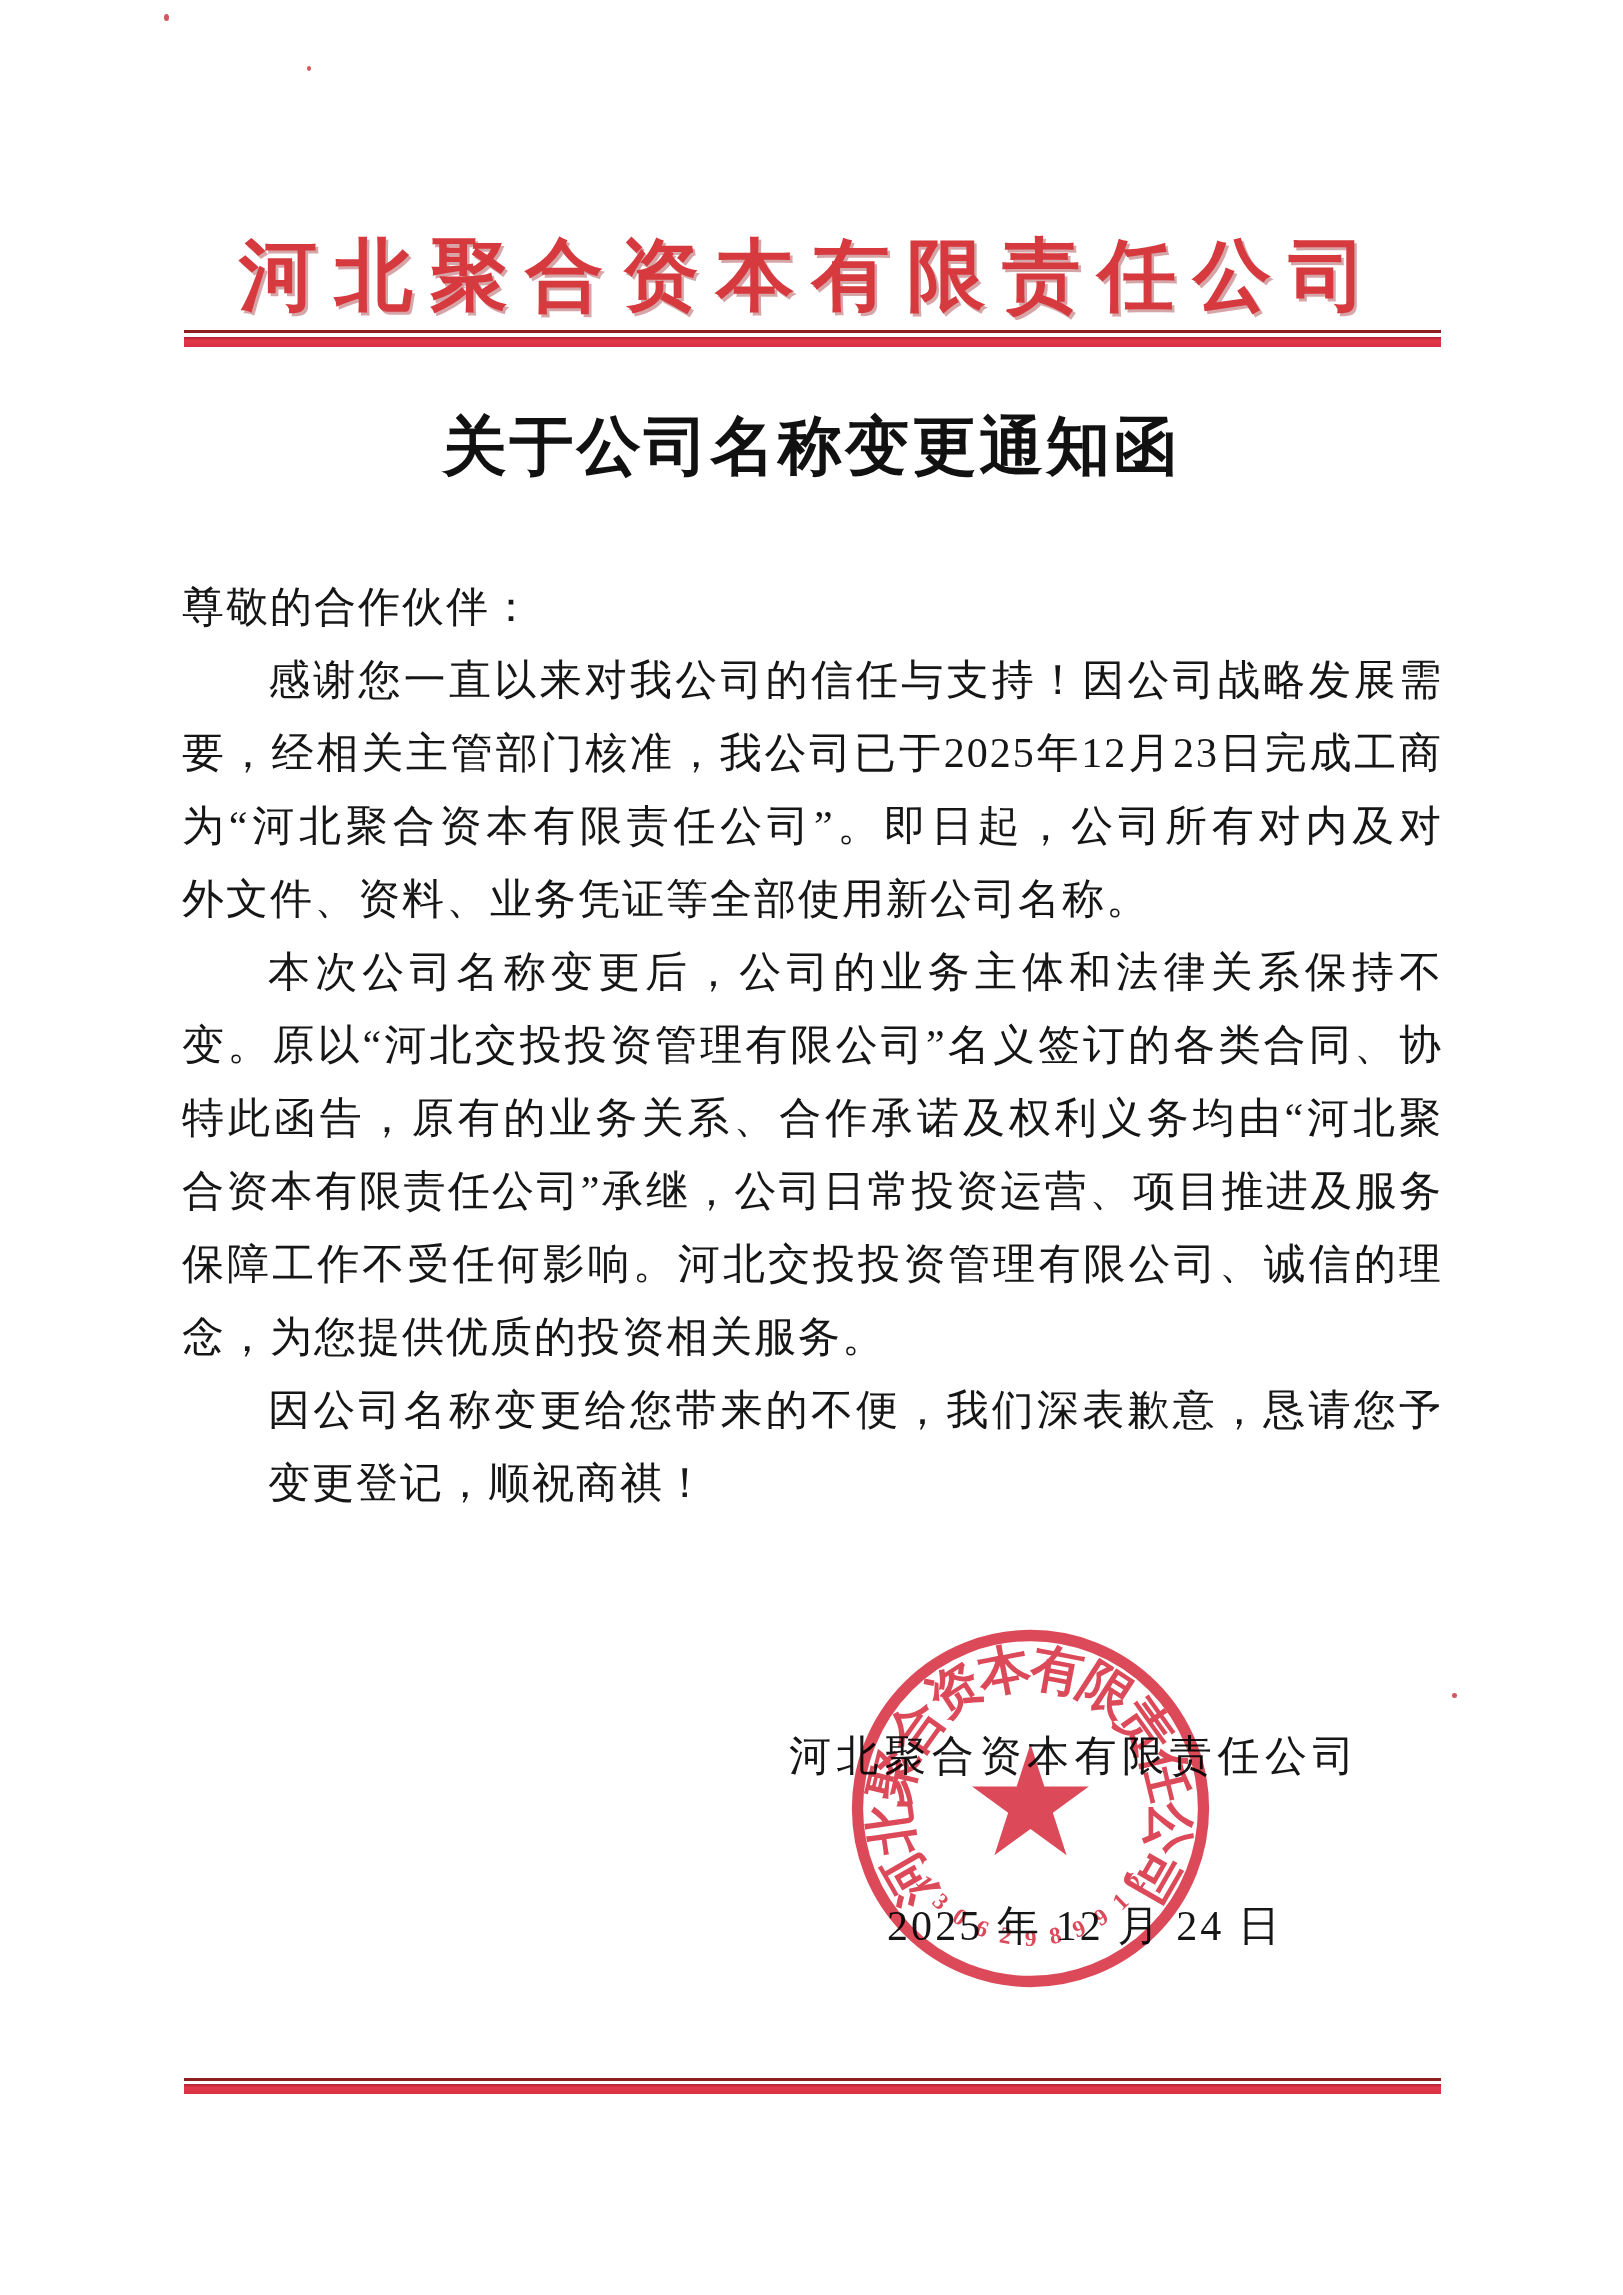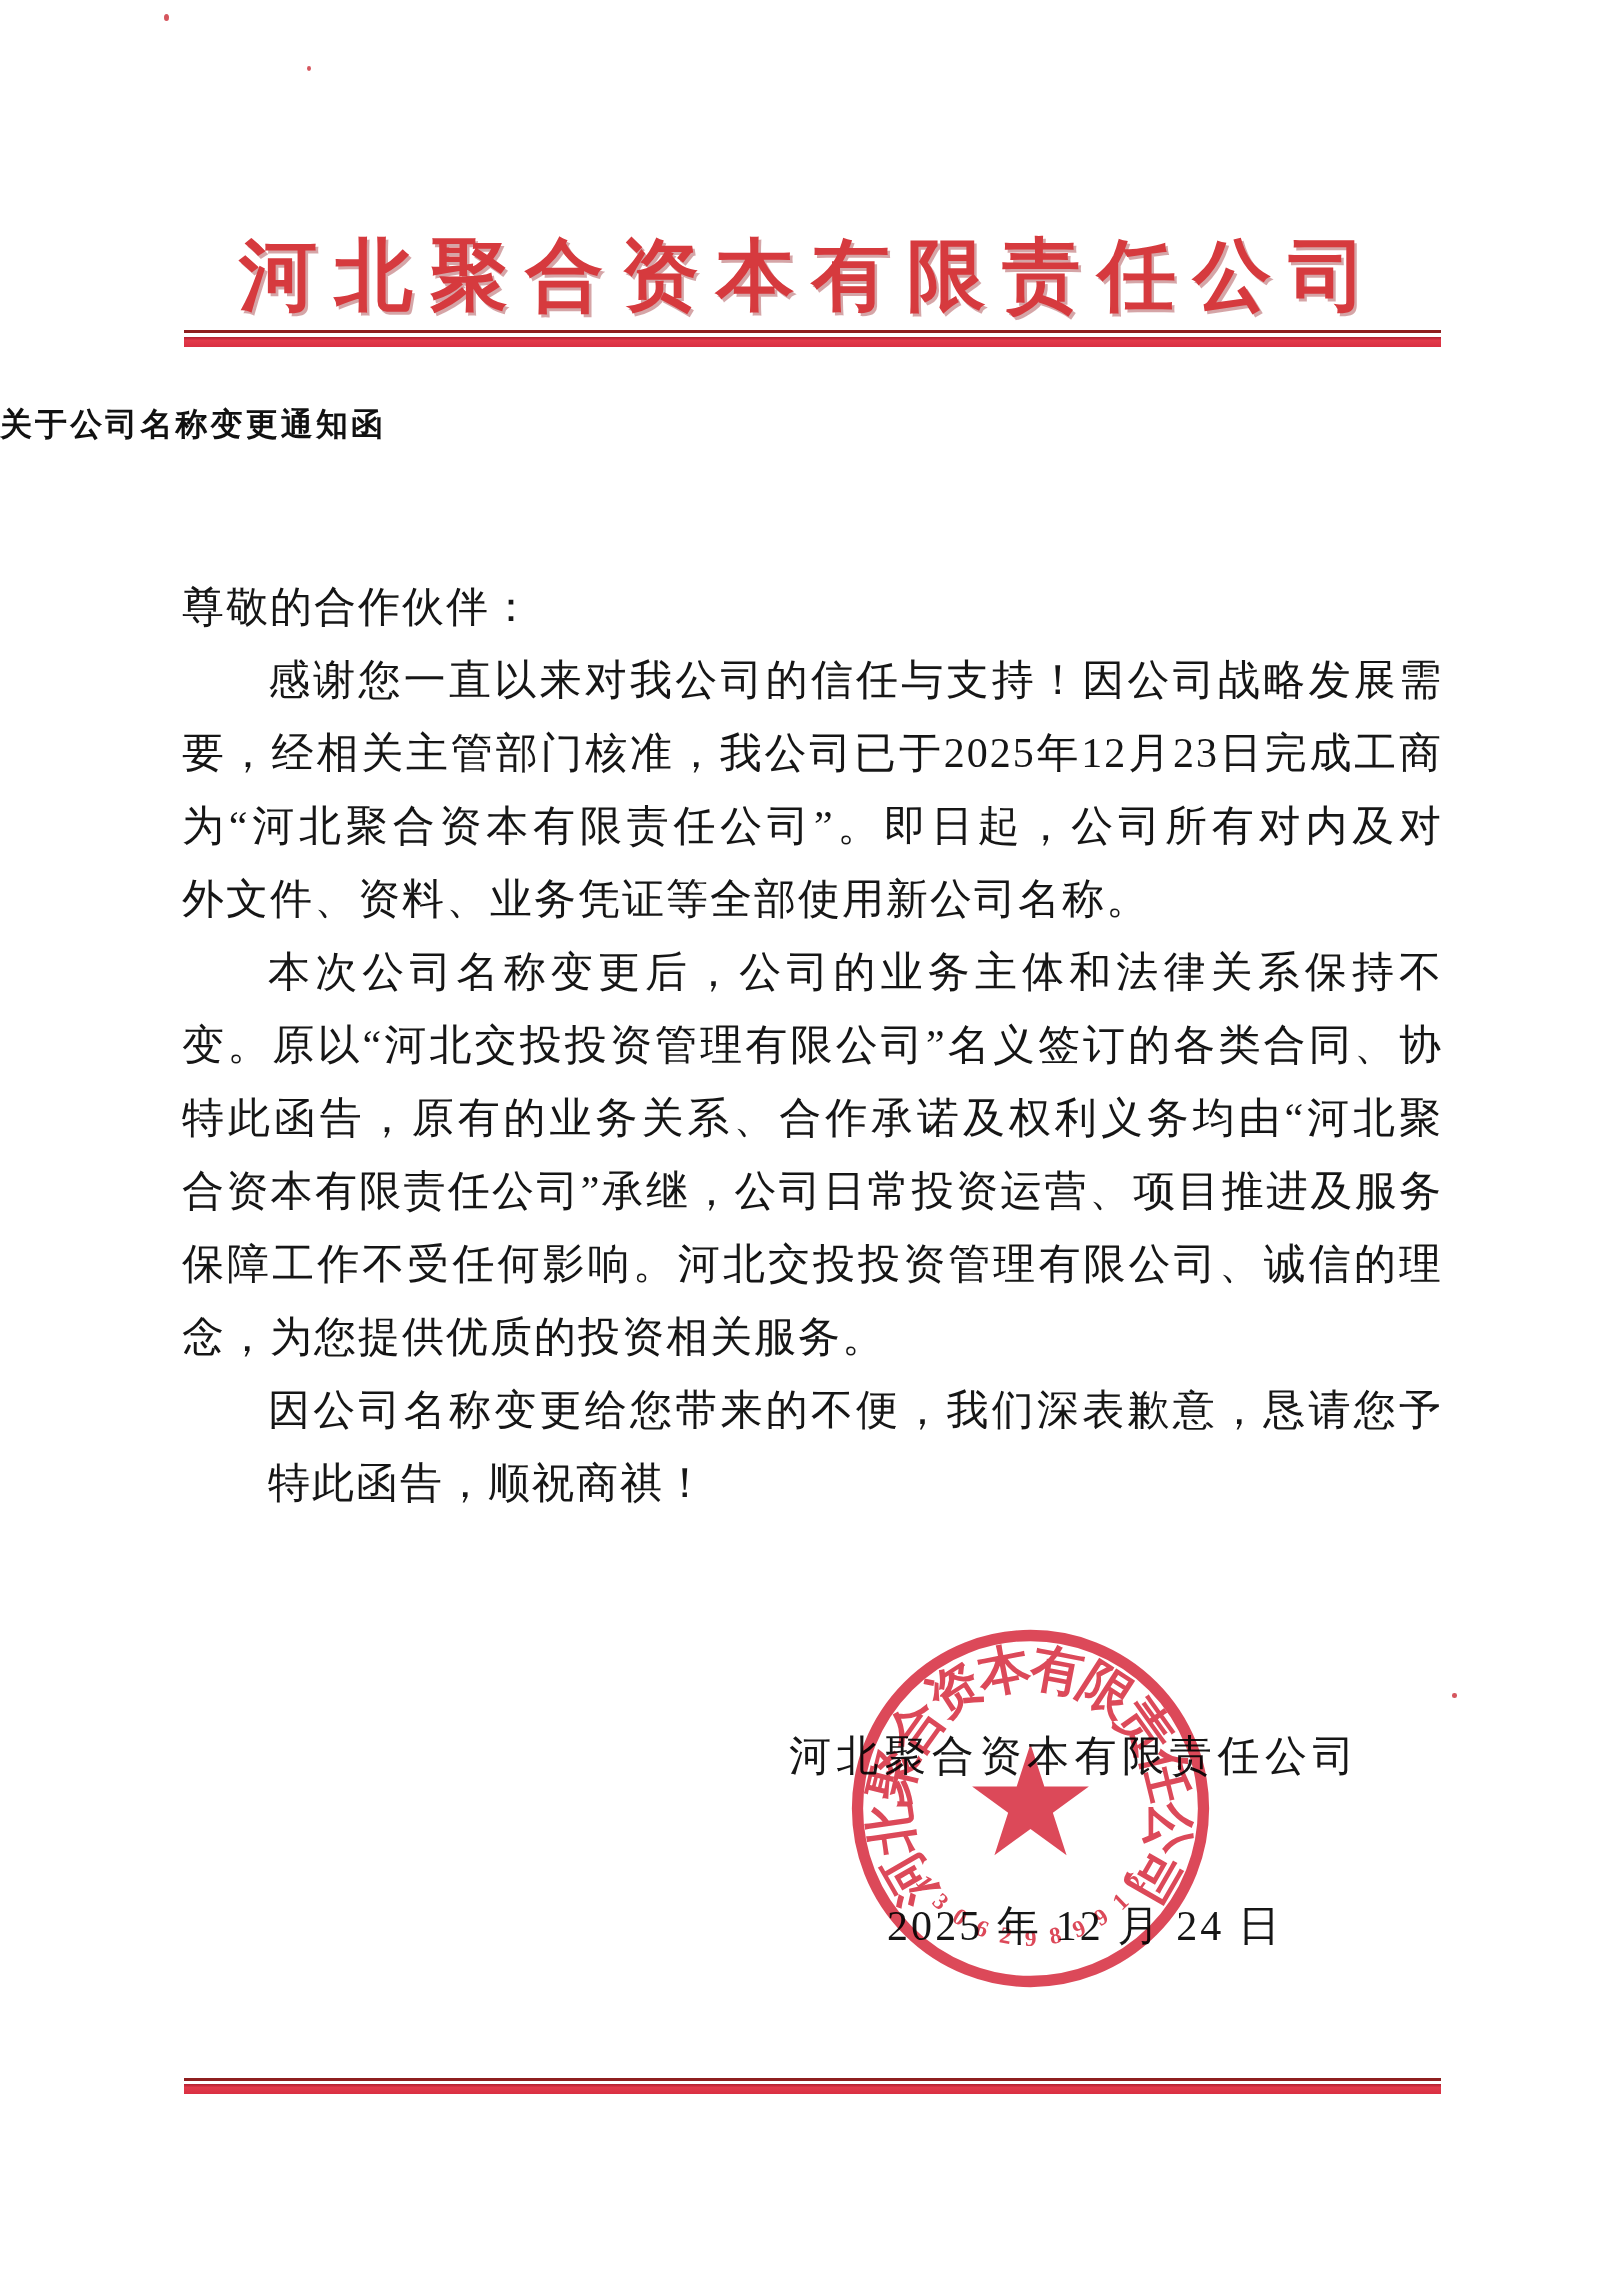--- a/index.html
+++ b/index.html
@@ -31,21 +31,22 @@
   .rule-thick { height: 10.2px; background: linear-gradient(180deg, #b02030, #e23a4a 35%, #d92f42); }
   .hdr-thin { top: 330px; }
   .hdr-thick { top: 337px; }
   .ftr-thin { top: 2078px; }
   .ftr-thick { top: 2084px; }
   .doc-title {
     position: absolute;
     top: 403px;
     left: 0;
     width: 100%;
-    font-size: 32px;
+    text-align: center;
+    font-size: 64px;
     font-weight: bold;
     letter-spacing: 3.1px;
     color: #111;
     white-space: nowrap;
   }
   .body-lines {
     position: absolute;
     top: 571px;
     left: 182px;
     width: 1261px;
@@ -111,21 +112,21 @@
       <div class="line fill">要，经相关主管部门核准，我公司已于2025年12月23日完成工商</div>
       <div class="line fill">为“河北聚合资本有限责任公司”。即日起，公司所有对内及对</div>
       <div class="line">外文件、资料、业务凭证等全部使用新公司名称。</div>
       <div class="line indent fill">本次公司名称变更后，公司的业务主体和法律关系保持不</div>
       <div class="line fill">变。原以“河北交投投资管理有限公司”名义签订的各类合同、协</div>
       <div class="line fill">特此函告，原有的业务关系、合作承诺及权利义务均由“河北聚</div>
       <div class="line fill">合资本有限责任公司”承继，公司日常投资运营、项目推进及服务</div>
       <div class="line fill">保障工作不受任何影响。河北交投投资管理有限公司、诚信的理</div>
       <div class="line">念，为您提供优质的投资相关服务。</div>
       <div class="line indent fill">因公司名称变更给您带来的不便，我们深表歉意，恳请您予</div>
-      <div class="line indent">特此函告，顺祝商祺！</div>
+      <div class="line indent">变更登记，顺祝商祺！</div>
     </div>
 
   <div class="signature">河北聚合资本有限责任公司</div>
   <div class="doc-date">2025 年 12 月 24 日</div>
 
   <svg class="seal" id="company-seal" viewBox="-380 -380 760 760">
       <circle r="338" fill="none" stroke="#d9394b" stroke-width="22"></circle>
       <text transform="rotate(-120.00) translate(0,-240)" text-anchor="middle" font-size="102" font-weight="bold" fill="#d9394b">河</text>
       <text transform="rotate(-98.18) translate(0,-240)" text-anchor="middle" font-size="102" font-weight="bold" fill="#d9394b">北</text>
       <text transform="rotate(-76.36) translate(0,-240)" text-anchor="middle" font-size="102" font-weight="bold" fill="#d9394b">聚</text>

